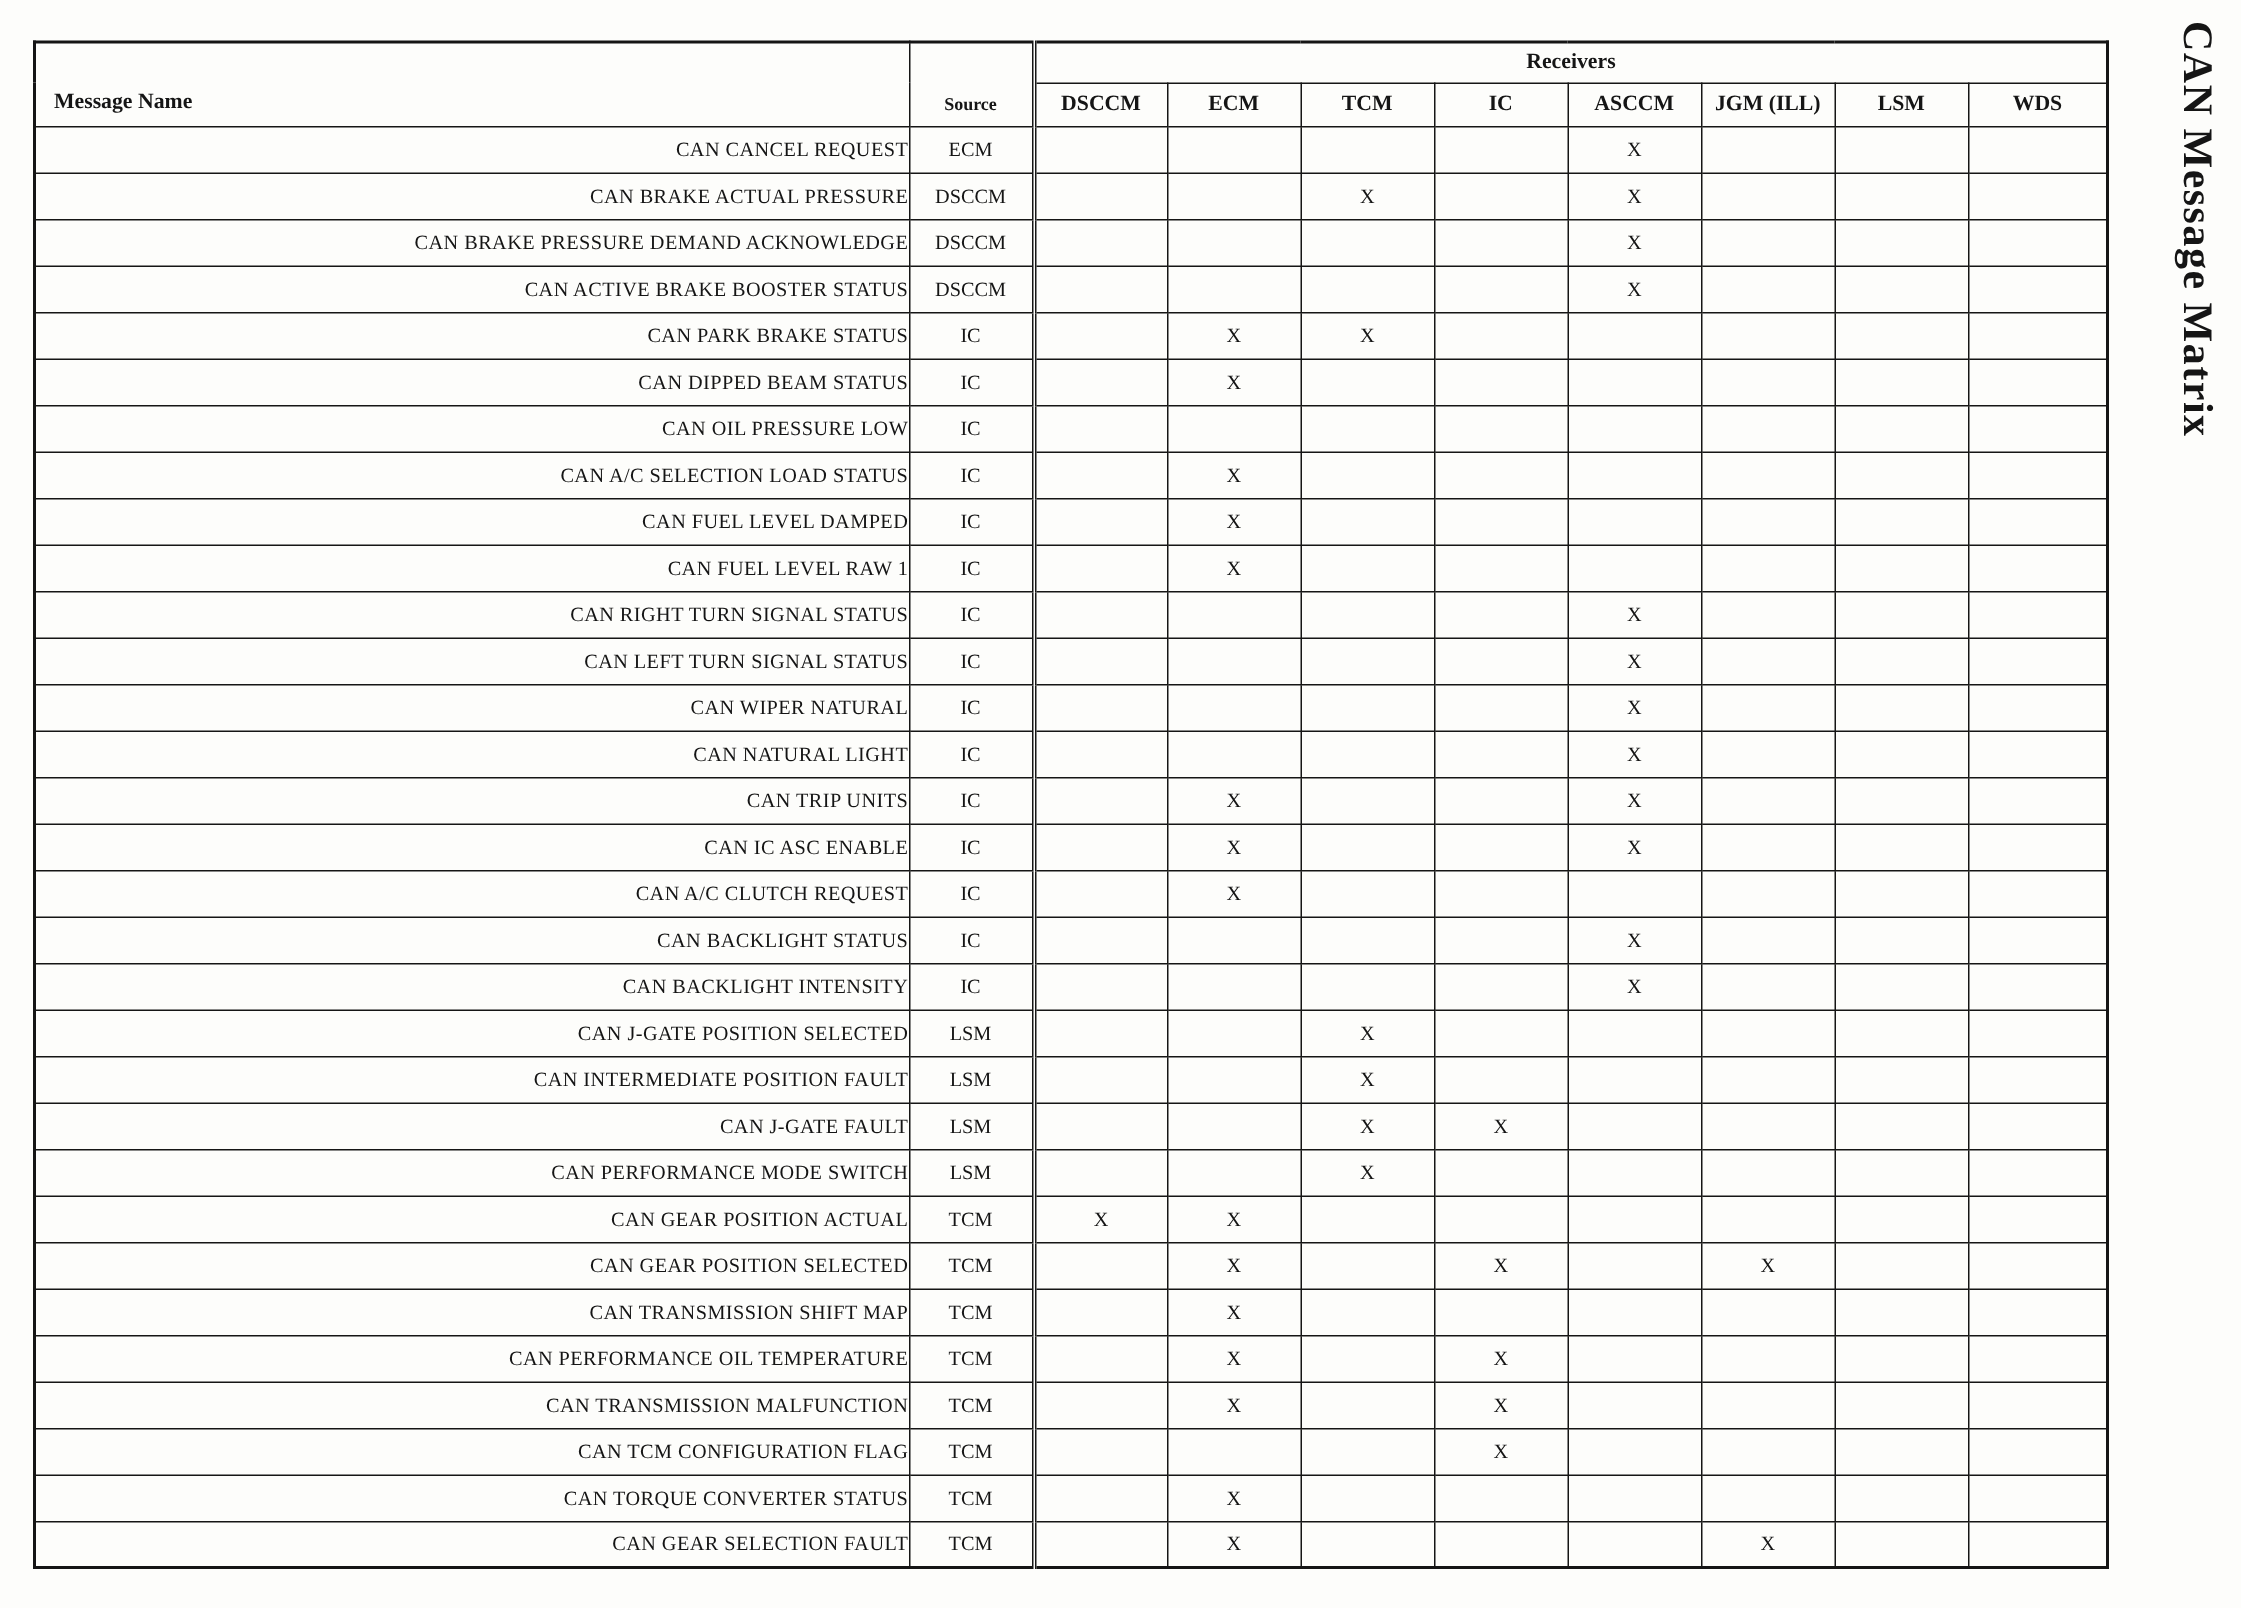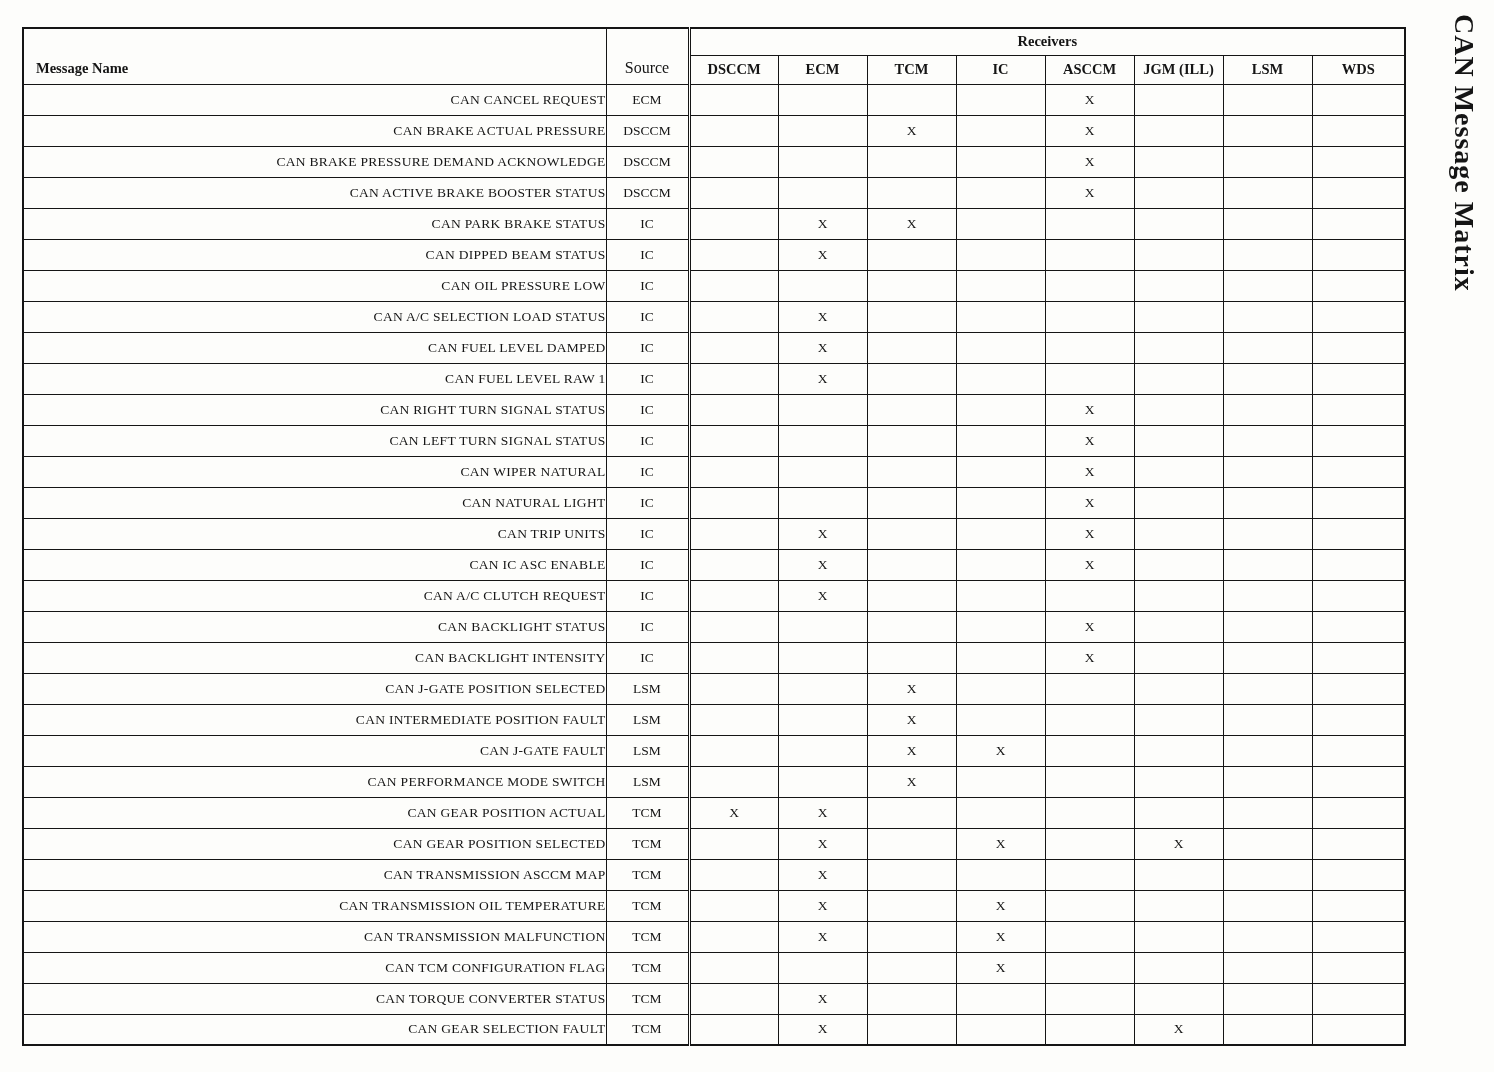--- a/index.html
+++ b/index.html
@@ -39,22 +39,22 @@
     vertical-align: bottom;
     text-align: left;
     padding: 0 0 7px 12px;
     font-weight: bold;
     font-size: 14.5px;
   }
   th.h-src {
     vertical-align: bottom;
     text-align: center;
     padding-bottom: 7px;
-    font-weight: normal;
-    font-size: 16px;
+    font-weight: bold;
+    font-size: 12px;
   }
   th.h-recv {
     height: 29px;
     font-weight: bold;
     font-size: 14.5px;
     text-align: center;
     vertical-align: middle;
   }
   th.h-recv.first { border-left: 3px double #151515; }
   .matrix tbody td { height: 31px; font-size: 13.5px; vertical-align: middle; }
@@ -407,33 +407,33 @@
           <td class="x-cell first"></td>
           <td class="x-cell">X</td>
           <td class="x-cell"></td>
           <td class="x-cell">X</td>
           <td class="x-cell"></td>
           <td class="x-cell">X</td>
           <td class="x-cell"></td>
           <td class="x-cell"></td>
         </tr>
         <tr>
-          <td class="msg-cell">CAN TRANSMISSION ASCCM MAP</td>
-          <td class="src-cell">TCM</td>
-          <td class="x-cell first"></td>
-          <td class="x-cell">X</td>
-          <td class="x-cell"></td>
-          <td class="x-cell"></td>
-          <td class="x-cell"></td>
-          <td class="x-cell"></td>
-          <td class="x-cell"></td>
-          <td class="x-cell"></td>
-        </tr>
-        <tr>
-          <td class="msg-cell">CAN TRANSMISSION OIL TEMPERATURE</td>
+          <td class="msg-cell">CAN TRANSMISSION SHIFT MAP</td>
+          <td class="src-cell">TCM</td>
+          <td class="x-cell first"></td>
+          <td class="x-cell">X</td>
+          <td class="x-cell"></td>
+          <td class="x-cell"></td>
+          <td class="x-cell"></td>
+          <td class="x-cell"></td>
+          <td class="x-cell"></td>
+          <td class="x-cell"></td>
+        </tr>
+        <tr>
+          <td class="msg-cell">CAN PERFORMANCE OIL TEMPERATURE</td>
           <td class="src-cell">TCM</td>
           <td class="x-cell first"></td>
           <td class="x-cell">X</td>
           <td class="x-cell"></td>
           <td class="x-cell">X</td>
           <td class="x-cell"></td>
           <td class="x-cell"></td>
           <td class="x-cell"></td>
           <td class="x-cell"></td>
         </tr>

